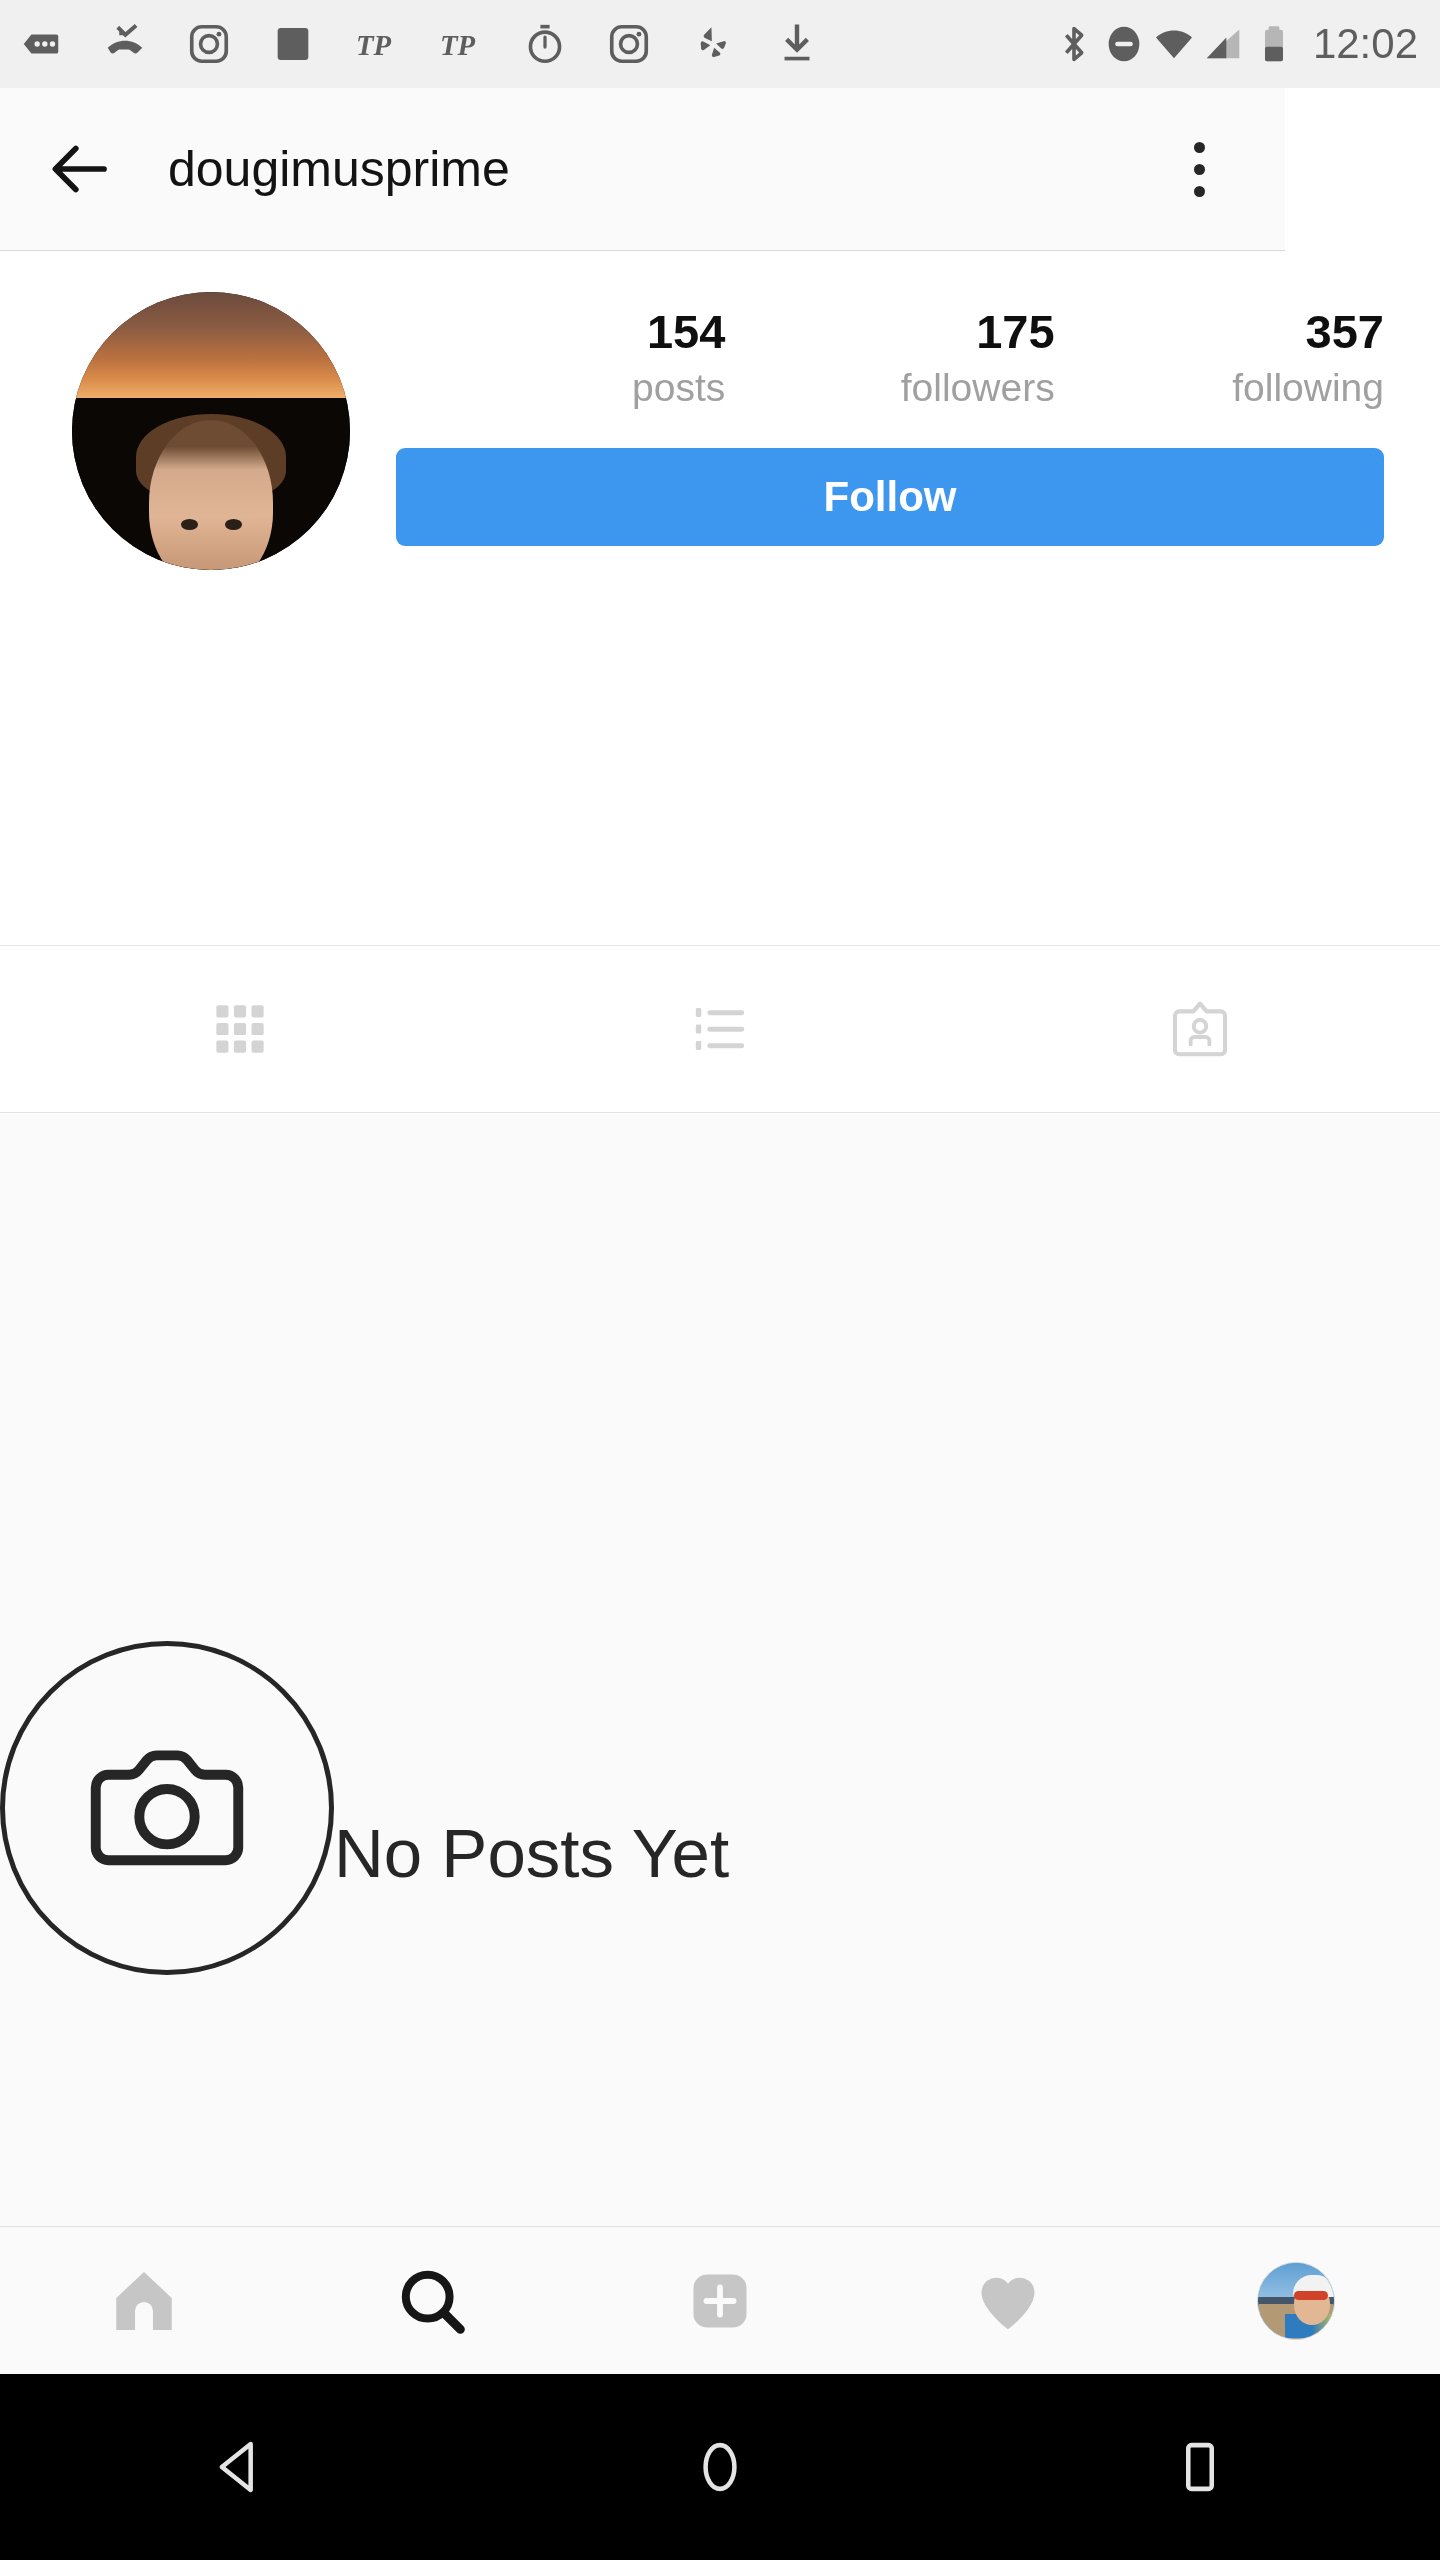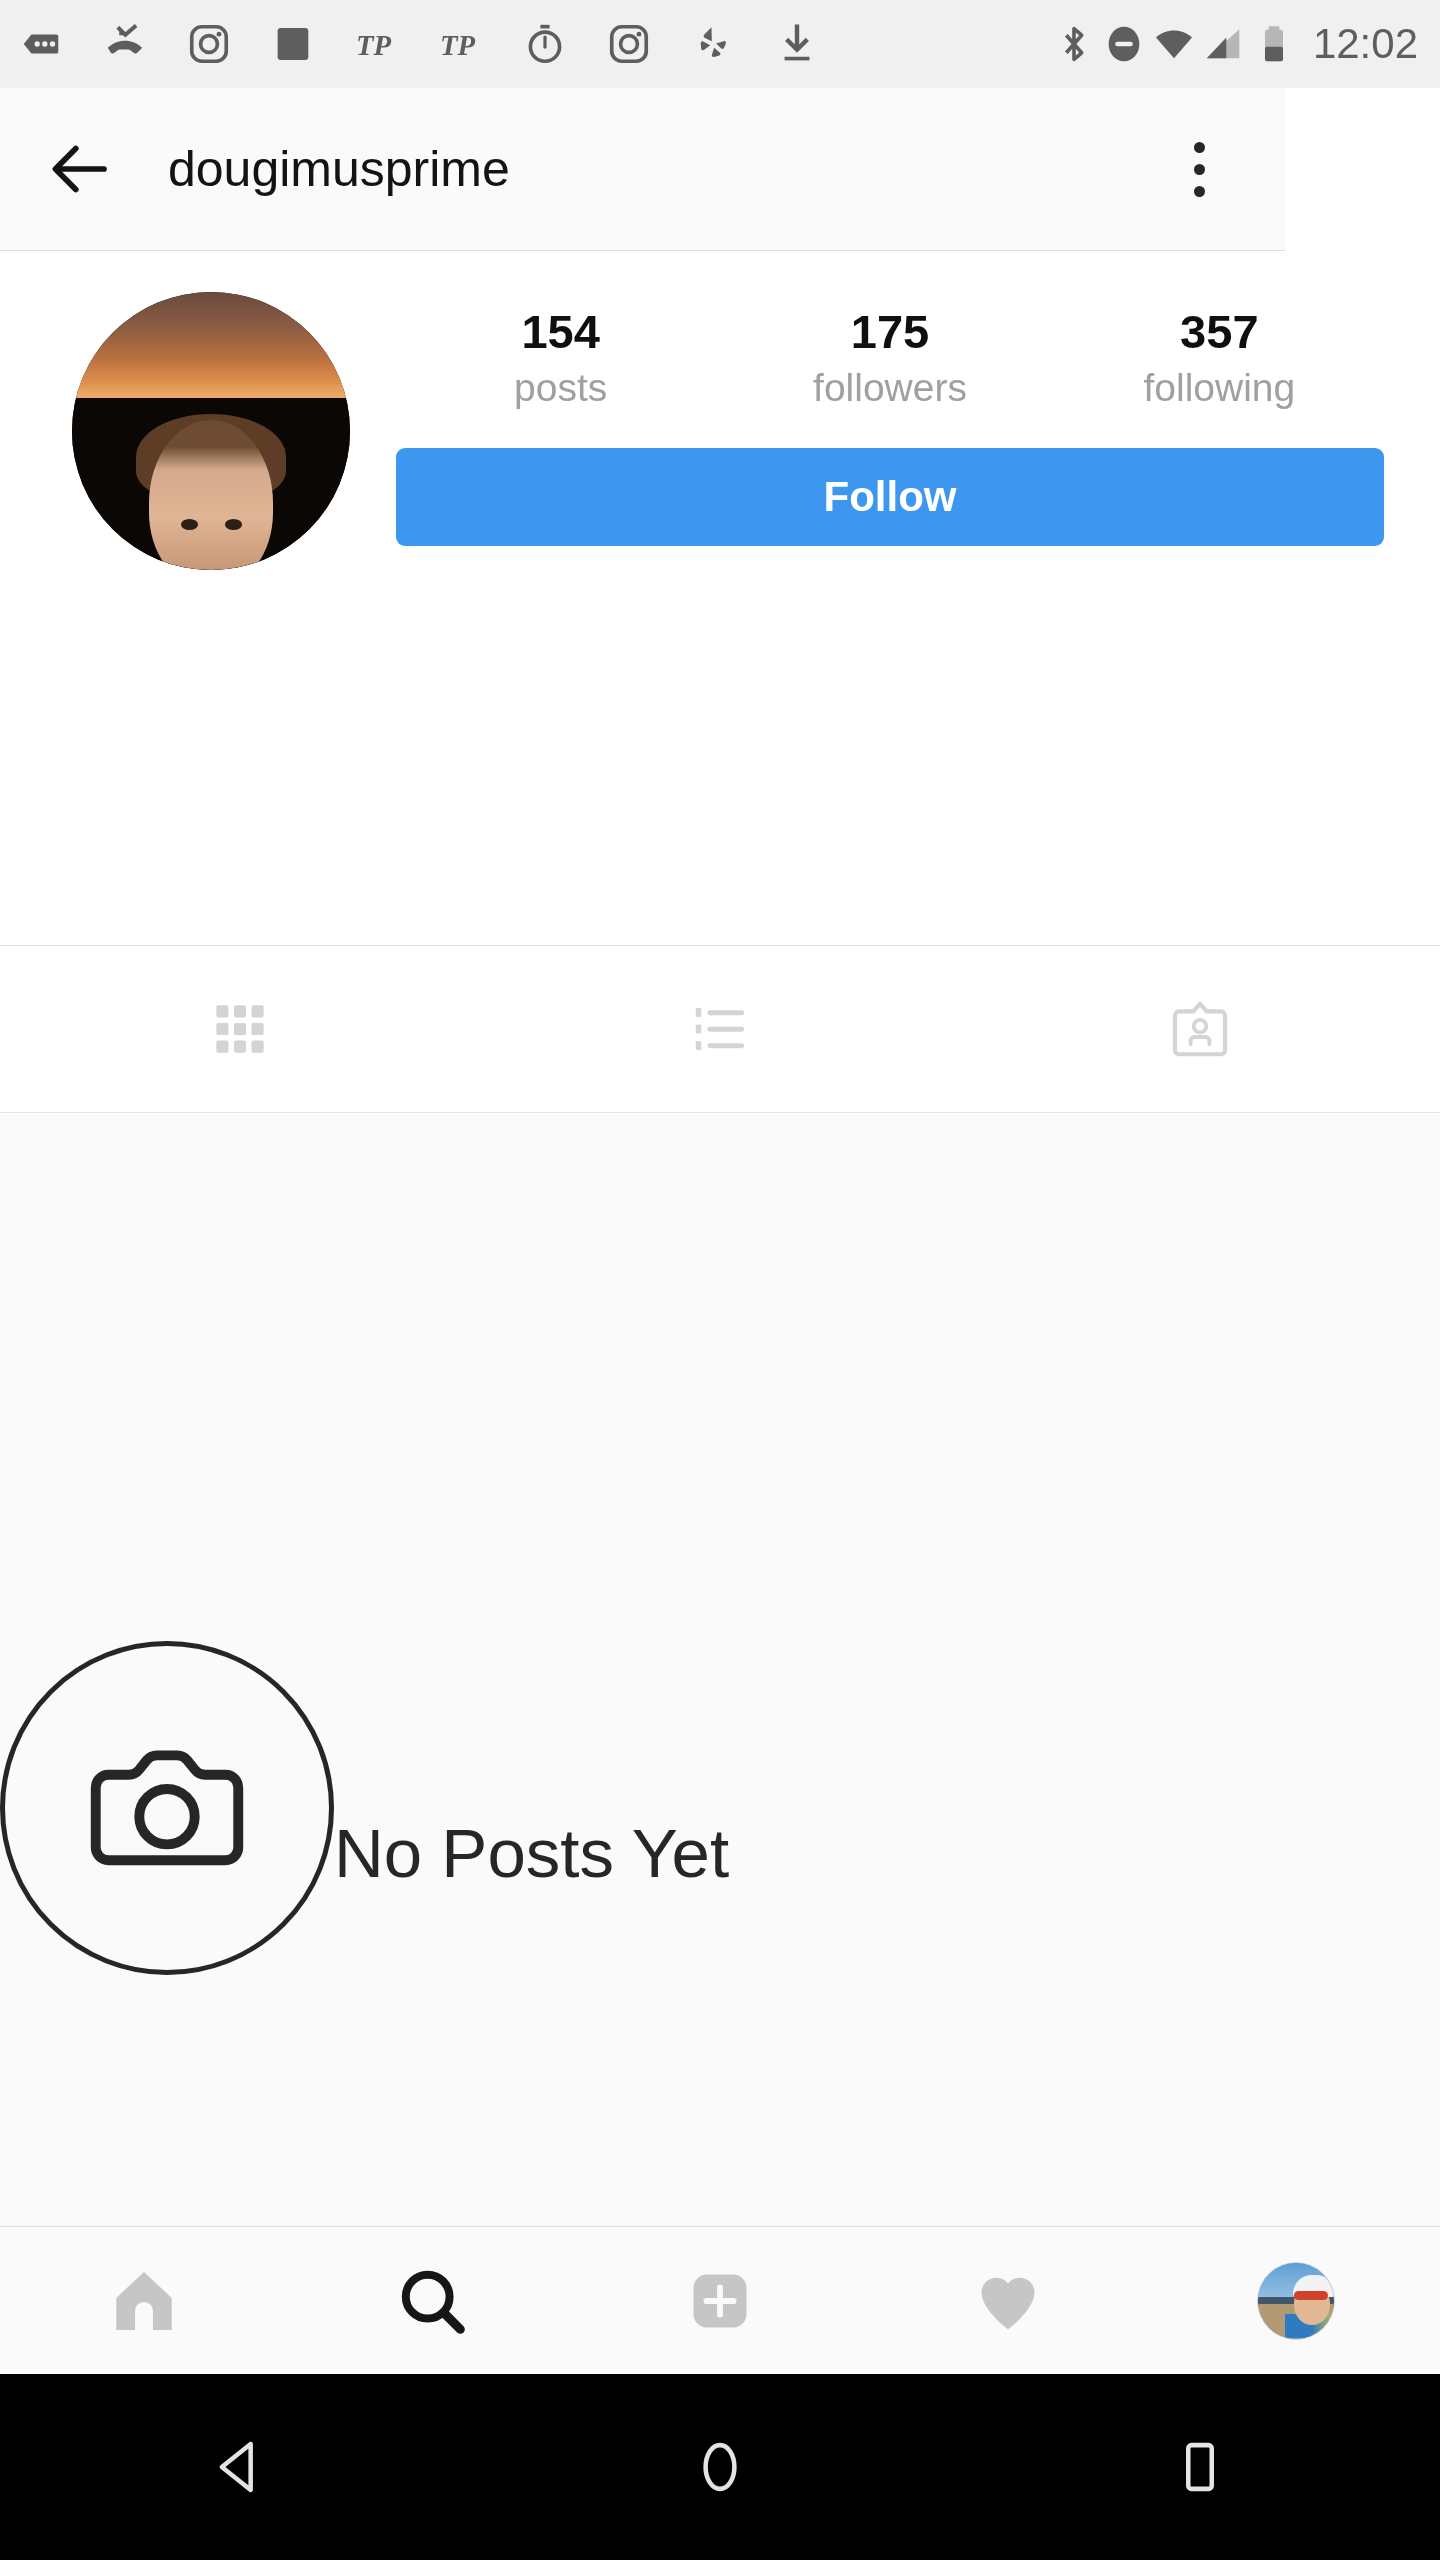--- a/index.html
+++ b/index.html
@@ -62,21 +62,21 @@
     position:absolute; left:50%; top:44%; transform:translateX(-50%);
     width:150px; height:86px; border-radius:50% 50% 34% 34%;
     background:#5d3d26;
   }
   .av-eye { position:absolute; width:17px; height:11px; border-radius:50%; background:#2b2018; }
   .av-eye.l { left:calc(50% - 30px); top:60%; }
   .av-eye.r { left:calc(50% + 14px); top:60%; }
 
   .stats-wrap { flex:1; padding-left:46px; }
   .stats { display:flex; }
-  .stat { flex:1; text-align:center; padding-top:12px; }
+  .stat { flex:1; text-align:right; padding-top:12px; }
   .stat-num { font-size:47px; font-weight:bold; color:#0f0f0f; line-height:1.18; }
   .stat-lbl { font-size:39px; color:#a0a0a0; line-height:1.3; margin-top:4px; }
 
   .follow-btn {
     margin:34px 0 0 0; height:98px; width:100%;
     background:#3e97ef; border:none; border-radius:9px;
     color:#ffffff; font-size:42px; font-family:"Liberation Sans", sans-serif;
     font-weight:bold; display:flex; align-items:center; justify-content:center;
     cursor:pointer;
   }

